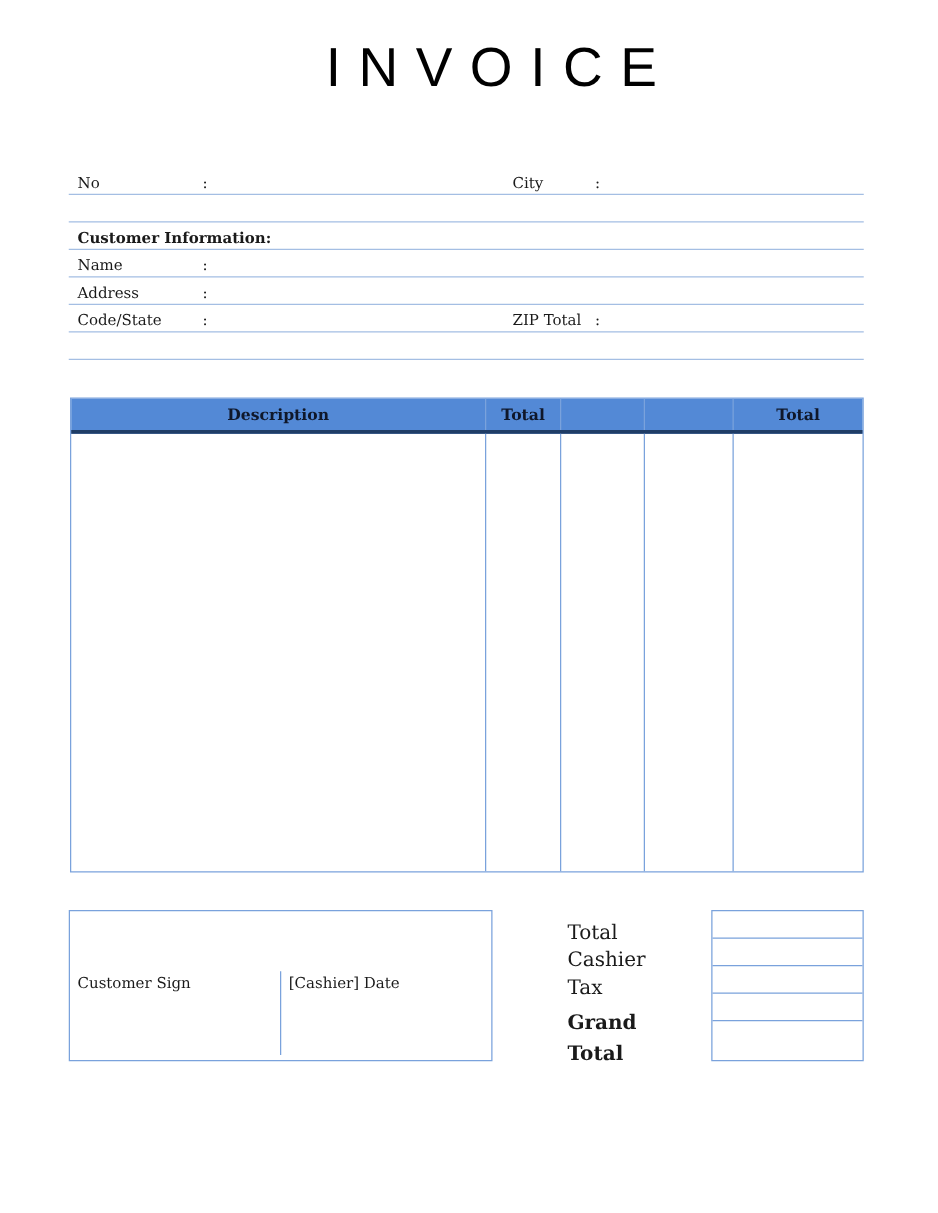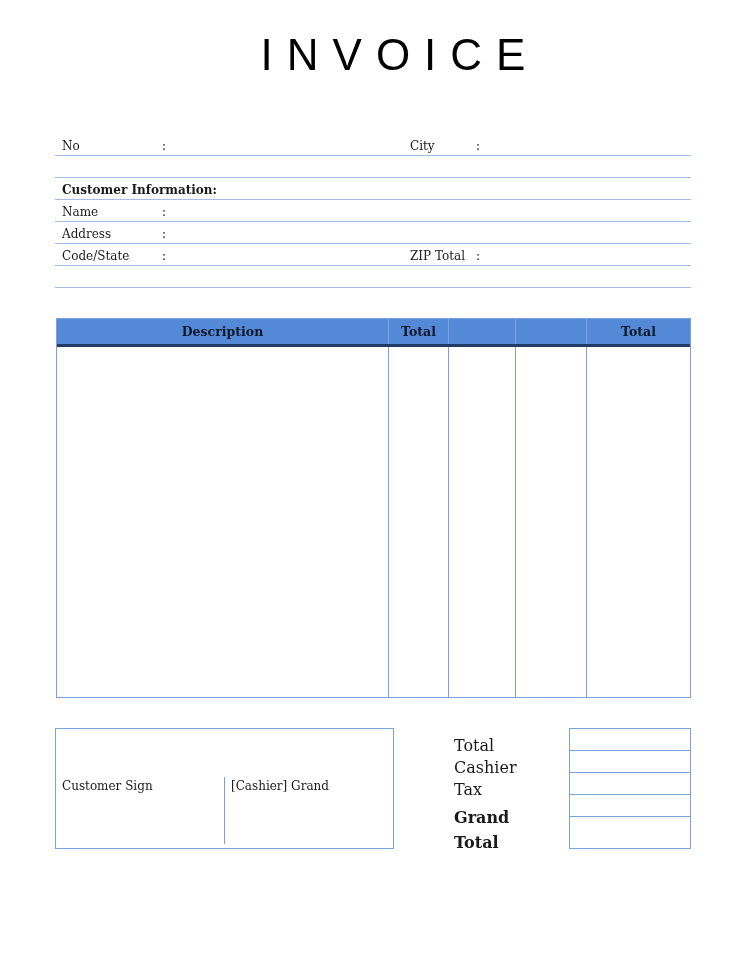--- a/index.html
+++ b/index.html
@@ -62,21 +62,21 @@
   <div class="col" style="left:392px;width:66px;"></div>
   <div class="col" style="left:459px;width:70px;"></div>
   <div class="col" style="left:530px;width:103px;border-right:none;"></div>
 </div>
 
 <div class="sign">
   <div class="cell" style="left:0;width:169px;border-right:1.5px solid #7aa2dc;">
     <span>Customer Sign</span>
   </div>
   <div class="cell" style="left:169px;right:0;">
-    <span>[Cashier] Grand</span>
+    <span>[Cashier] Date</span>
   </div>
 </div>
 
 <div class="totals-label" style="top:736px;">Total</div>
 <div class="totals-label" style="top:758px;">Cashier</div>
 <div class="totals-label" style="top:780px;">Tax</div>
 <div class="totals-label bold" style="top:808px;">Grand</div>
 <div class="totals-label bold" style="top:833px;">Total</div>
 
 <div class="totals-box">

